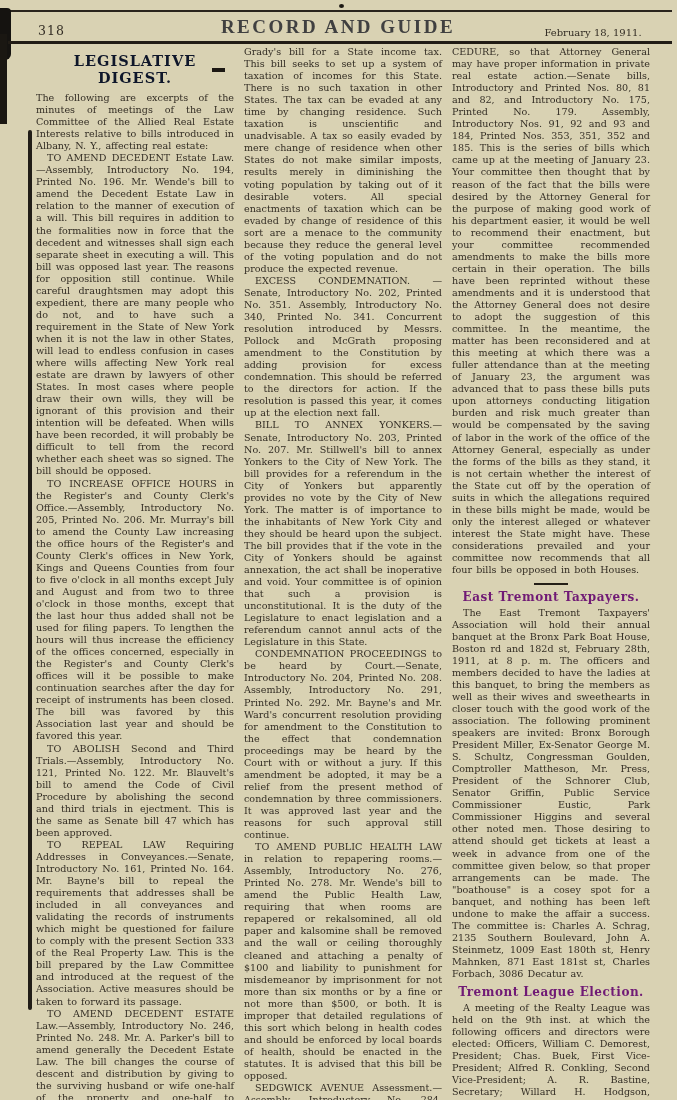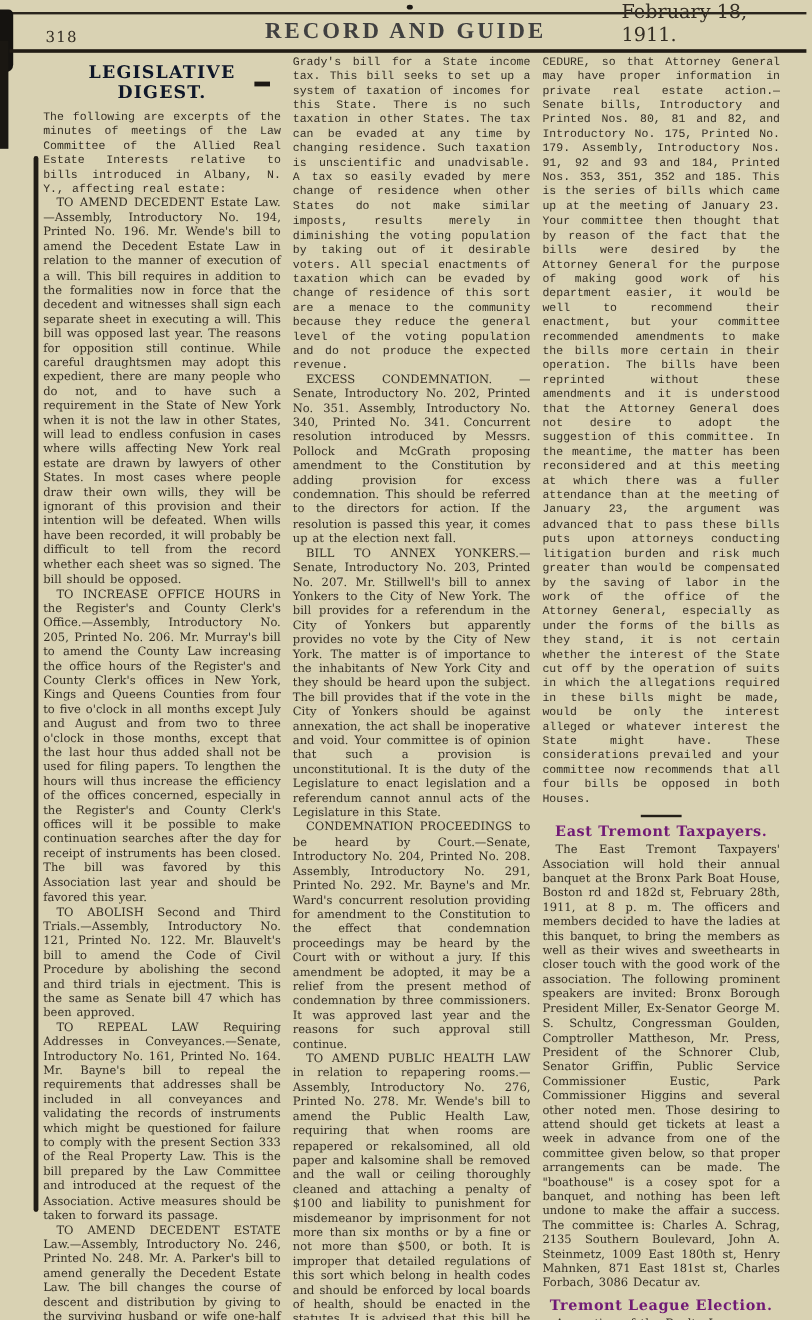--- a/index.html
+++ b/index.html
@@ -19,42 +19,42 @@
   .corner-blob2{position:absolute;left:0;top:34px;width:7px;height:90px;background:#1a1712;}
   .left-strip{position:absolute;left:28px;top:130px;width:4px;height:880px;background:#211d17;border-radius:2px;}
   .heading-dash{position:absolute;left:212px;top:68px;width:13px;height:4px;background:#1c1813;}
   
   .header{
     position:absolute;left:8px;top:14px;width:664px;height:24px;
     display:flex;align-items:flex-end;
   }
   .page-num{width:120px;font-size:12.5px;padding-left:30px;letter-spacing:1px;}
   .masthead{flex:1;text-align:center;font-size:19px;font-weight:bold;letter-spacing:2.5px;color:#404040;font-family:Liberation Serif, serif;}
-  .issue-date{width:150px;text-align:left;font-size:16px;padding-right:4px;}
+  .issue-date{width:150px;text-align:center;font-size:10px;padding-right:4px;}
   .header-rule{position:absolute;left:8px;top:41px;width:664px;height:2.5px;background:#211c15;}
   
   .columns{
     position:absolute;left:36px;top:46px;width:614px;
     display:flex;gap:10px;
   }
   .column{flex:1;min-width:0;}
   .heading1{
     text-align:center;font-weight:bold;font-size:14.5px;letter-spacing:1px;
     color:#0f172a;margin:6px 0 6px 0;
   }
   .heading2{
     text-align:center;font-weight:bold;font-size:12px;letter-spacing:.5px;
     color:#701a75;margin:5px 0 3px 0;
   }
   .para,.cont{
     font-size:9.6px;line-height:12.05px;text-align:justify;
     margin:0;word-spacing:1px;
   }
   .para{text-indent:11px;}
-  .cont{text-indent:0;font-family:Liberation Mono, monospace;}
+  .cont{text-indent:0;}
   .short-rule{width:34px;height:1.5px;background:#241f17;margin:7px auto 4px auto;}
 </style>
 </head>
 <body>
 
 <div class="page">
   <div class="top-rule"></div>
   <div class="top-dot"></div>
   <div class="corner-blob"></div>
   <div class="corner-blob2"></div>

